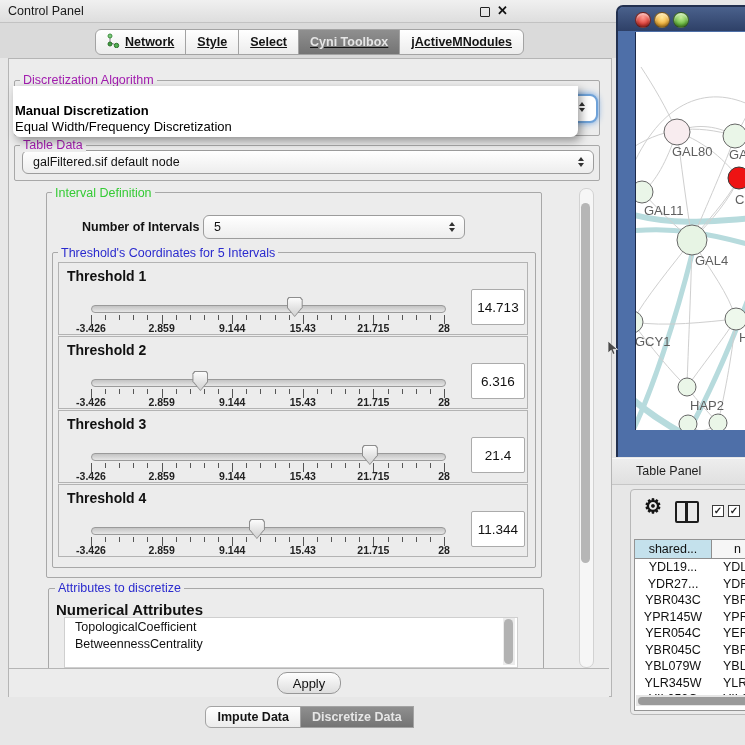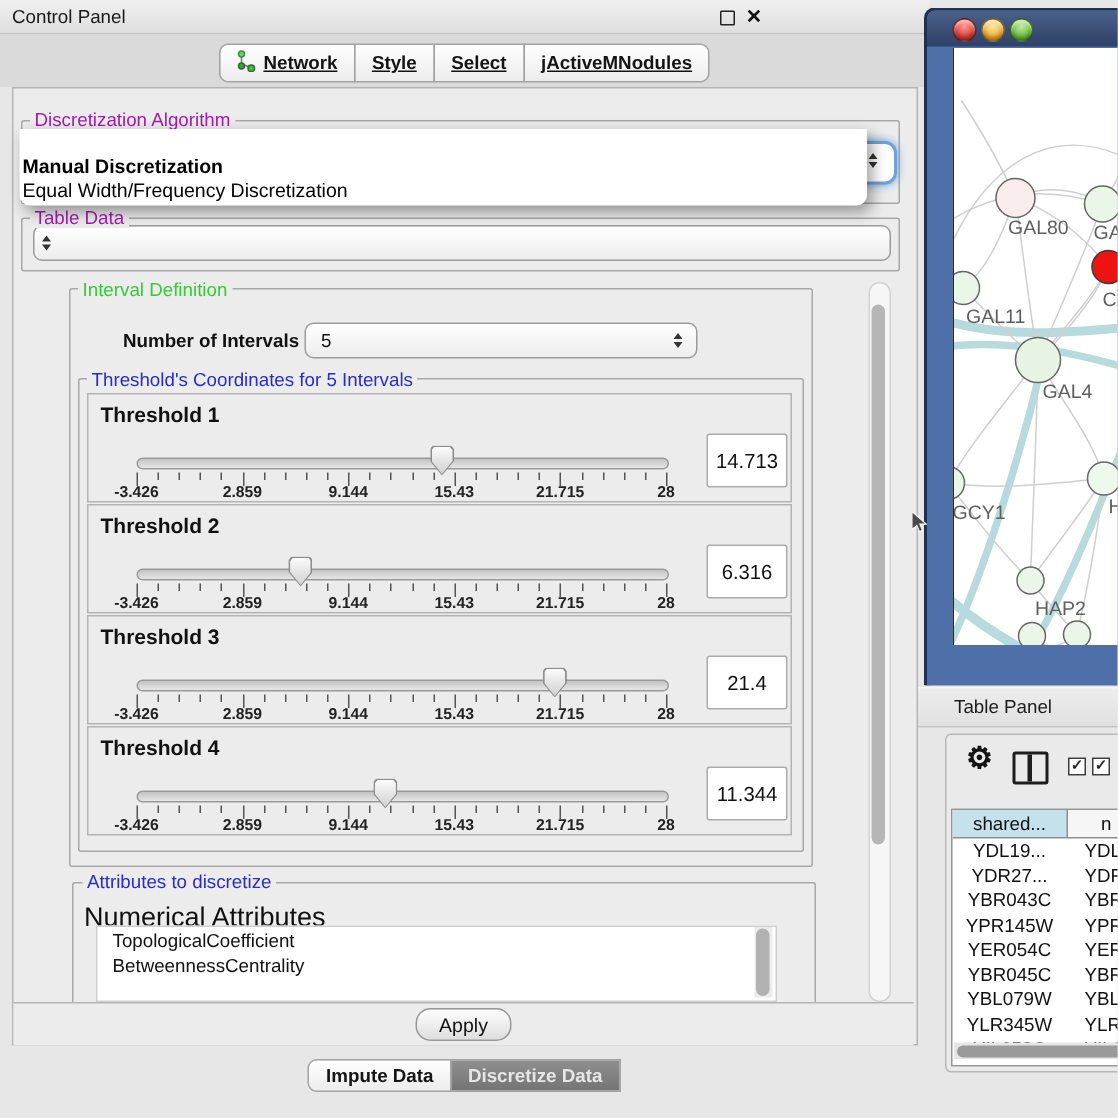--- a/index.html
+++ b/index.html
@@ -75,21 +75,21 @@
          clip-path:polygon(12% 0,88% 0,100% 12%,100% 52%,50% 100%,0 52%,0 12%);}
   .thumb-in{position:absolute;left:1px;top:1px;width:14px;height:18px;
          clip-path:polygon(12% 0,88% 0,100% 12%,100% 52%,50% 100%,0 52%,0 12%);
          background:linear-gradient(#fcfcfc,#e3e3e3 55%,#d2d2d2);}
   .thr-value{position:absolute;left:412px;top:26px;width:52px;height:34px;background:#fff;
          border:1px solid #ababab;border-radius:2px;display:flex;align-items:center;justify-content:center;}
   .thr-value-text{font-size:13.5px;}
 
   #attr-group{left:48px;top:588px;width:494px;height:80px;}
   #attr-group-label{left:55px;top:581px;}
-  #attr-list-label{left:56px;top:601px;font-size:18px;font-weight:normal;}
+  #attr-list-label{left:56px;top:601px;font-size:15px;font-weight:bold;}
   #attr-list{left:64px;top:617px;width:452px;height:49px;background:#fff;border:1px solid #cfcfcf;overflow:hidden;}
   .attr-item{padding:2px 0 1px 10px;font-size:12.5px;white-space:nowrap;}
   #attr-vscroll{left:503px;top:618px;width:12px;height:47px;background:#ececec;}
   #attr-vscroll-thumb{left:1px;top:1px;width:9px;height:45px;background:#b2b2b2;border-radius:5px;}
 
   #apply-strip{left:9px;top:668px;width:600px;height:28px;background:#ececec;border-top:1px solid #b5b5b5;}
   #apply-btn{left:50%;transform:translateX(-50%);top:3px;width:62px;height:20px;border:1px solid #979797;
      border-radius:10px;background:linear-gradient(#fefefe,#dedede);display:flex;align-items:center;justify-content:center;
      font-size:13px;}
 
@@ -151,20 +151,23 @@
         </svg>
       </span>
       <span>Network</span>
     </div>
     <div class="tab">
         <span>Style</span>
       </div>
     <div class="tab">
         <span>Select</span>
       </div>
+    <div class="tab selected">
+        <span>Cyni Toolbox</span>
+      </div>
     <div class="tab last">
         <span>jActiveMNodules</span>
       </div>
   </div>
 </div>
 
 <div class="abs" id="content-panel"></div>
 
 <div class="abs groupbox" id="algo-group"></div>
 <span class="abs group-label dark" id="algo-group-label">Discretization Algorithm</span>
@@ -176,20 +179,21 @@
 </div>
 
 <div class="abs" id="algo-popup">
   <div class="abs" id="algo-item-1">Manual Discretization</div>
   <div class="abs" id="algo-item-2">Equal Width/Frequency Discretization</div>
 </div>
 
 <div class="abs groupbox" id="tabledata-group"></div>
 <span class="abs group-label dark" id="tabledata-label">Table Data</span>
 <div class="abs combo" id="tabledata-combo">
+  <span class="cv">galFiltered.sif default node</span>
   <span class="stepper">
       <span class="arr-up"></span>
       <span class="arr-dn"></span>
     </span>
 </div>
 
 <div class="abs" id="main-vscroll">
   <div class="abs" id="main-vscroll-thumb"></div>
 </div>
 

